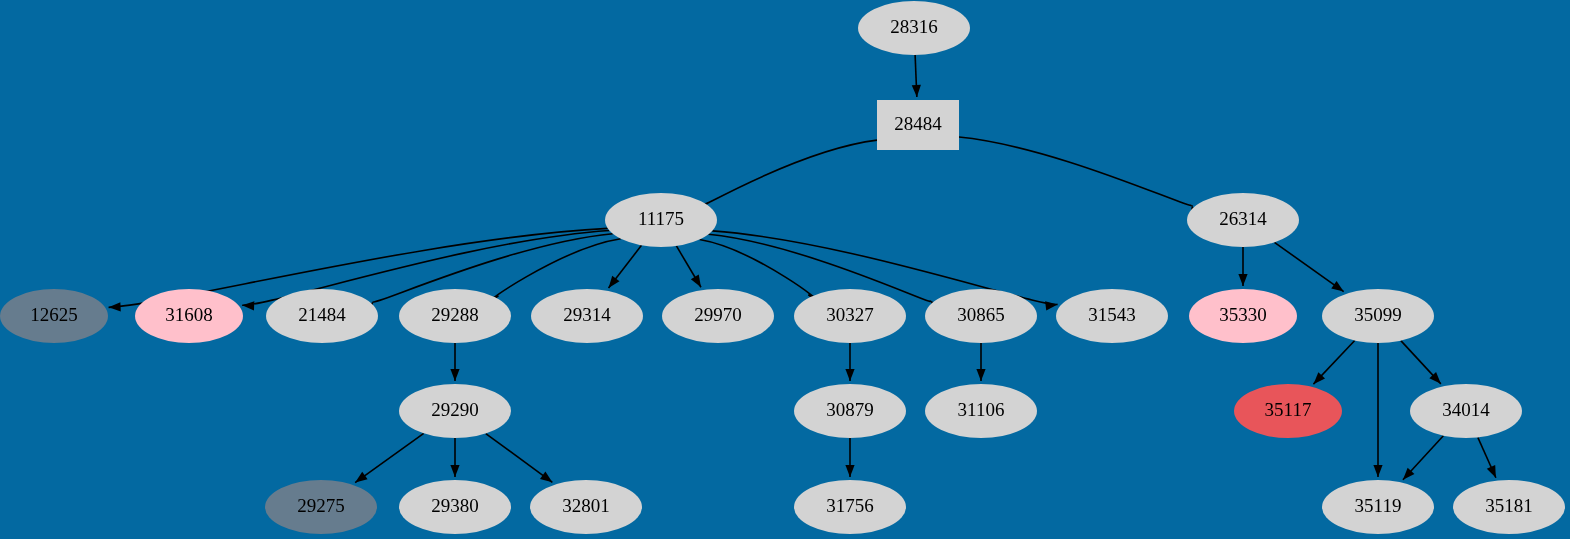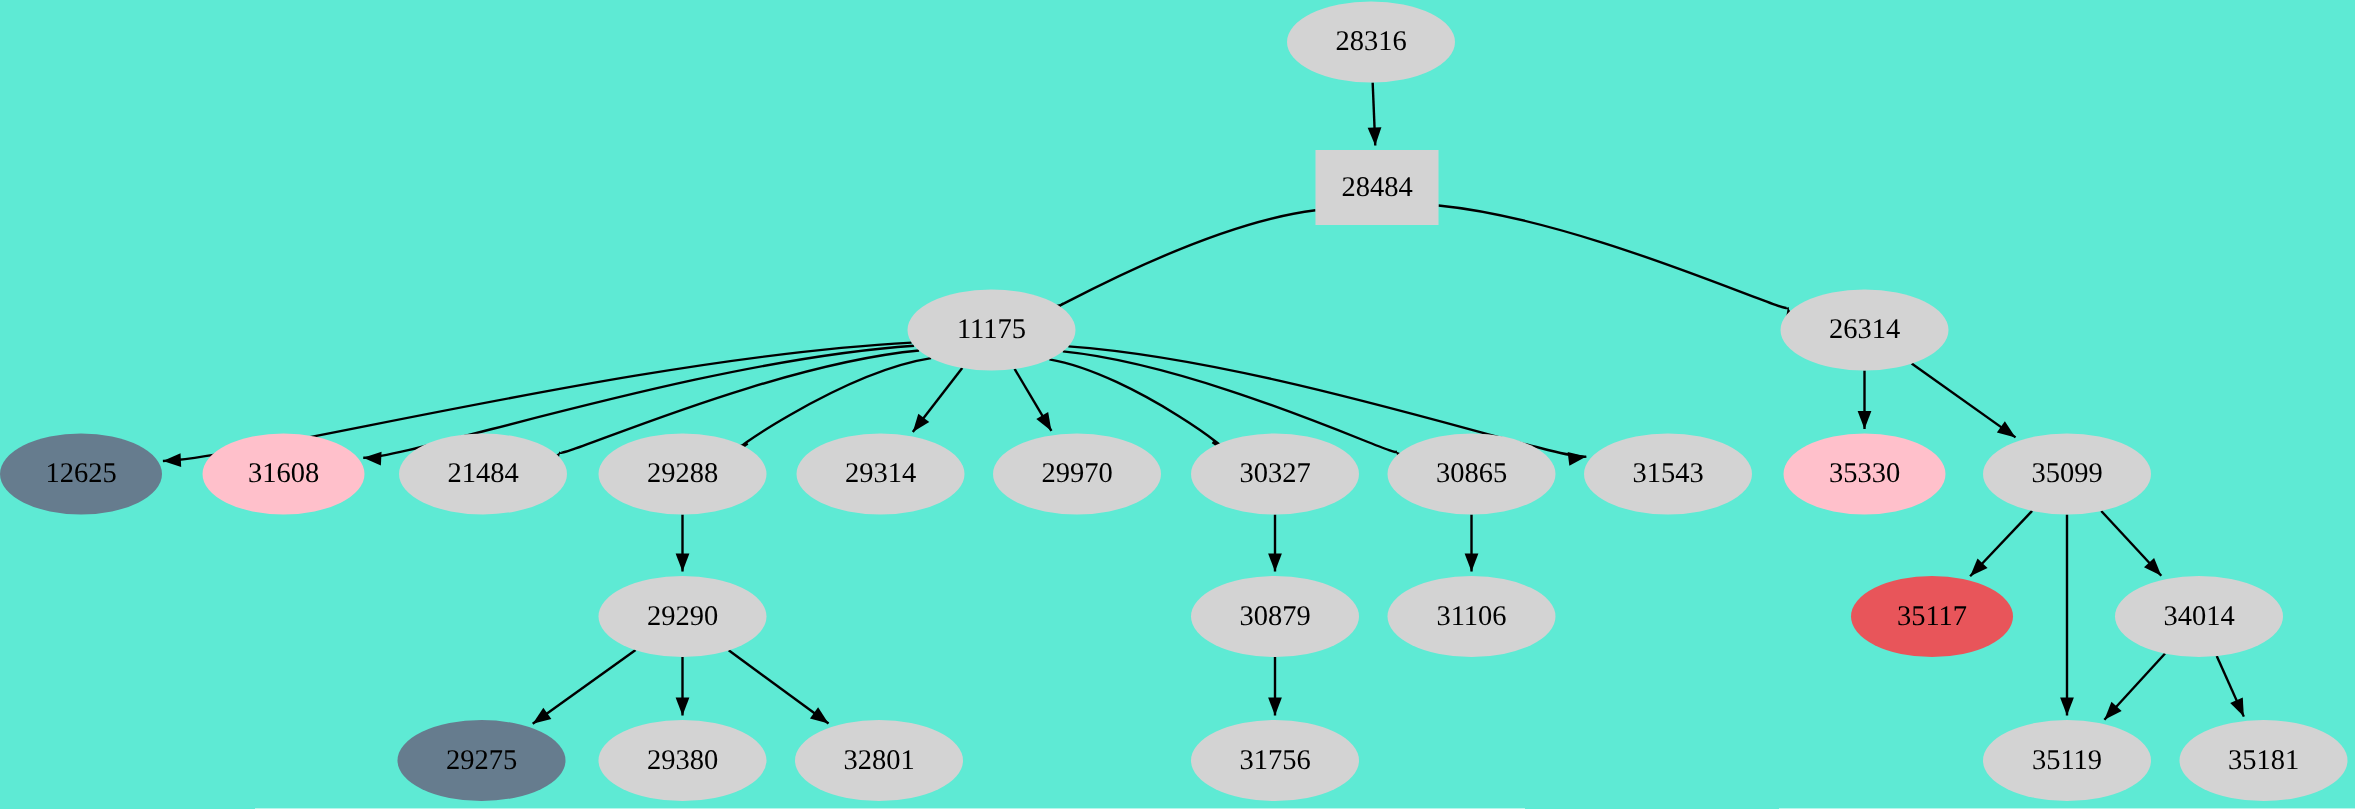--- a/index.html
+++ b/index.html
@@ -41,21 +41,21 @@
     stroke-width: 1.6px;
   }
   .edge-head {
     fill: #000000;
     stroke: none;
   }
 </style>
 </head>
 <body>
 
-<div id="graph-root" style="background: #5eead4;">
+<div id="graph-root" style="background: #0369a1;">
   <svg id="graph-canvas" viewBox="0 0 1570 539">
     <g id="edges-layer">
         <path d="M 915.1131820625656 54.994665017214174 L 916.8454658763185 97.0025475007248" class="edge-path"></path>
         <polygon points="916.8454658763185,97.0025475007248 911.7549468895769,85.20226714618985 920.9471345540209,84.82320786105817" class="edge-head"></polygon>
         <path d="M 877 140.1556420233463 C 799.9 149.6556420233463, 691.96 212.6676420233463, 708.7221195888342 202.35952777844653" class="edge-path"></path>
         <polygon points="708.7221195888342,202.35952777844653 700.9099600632836,212.56394660302206 696.0906500178015,204.7272221159985" class="edge-head"></polygon>
         <path d="M 959 136.98461538461538 C 1056.5 146.48461538461538, 1193 210.58461538461535, 1191.8496945792338 205.04837226162215" class="edge-path"></path>
         <polygon points="1191.8496945792338,205.04837226162215 1198.7946930433588,215.8616509657572 1189.7870743467113,217.73322928787158" class="edge-head"></polygon>
         <path d="M 607.7896043136166 228.41548267857135 C 425.68960431361654 238.01548267857135, 170.7496043136166 304.5354826785714, 108.58866707655754 307.36653700271904" class="edge-path"></path>
         <polygon points="108.58866707655754,307.36653700271904 120.36695569305259,302.2253389646599 120.78552610448186,311.415812228354" class="edge-head"></polygon>

